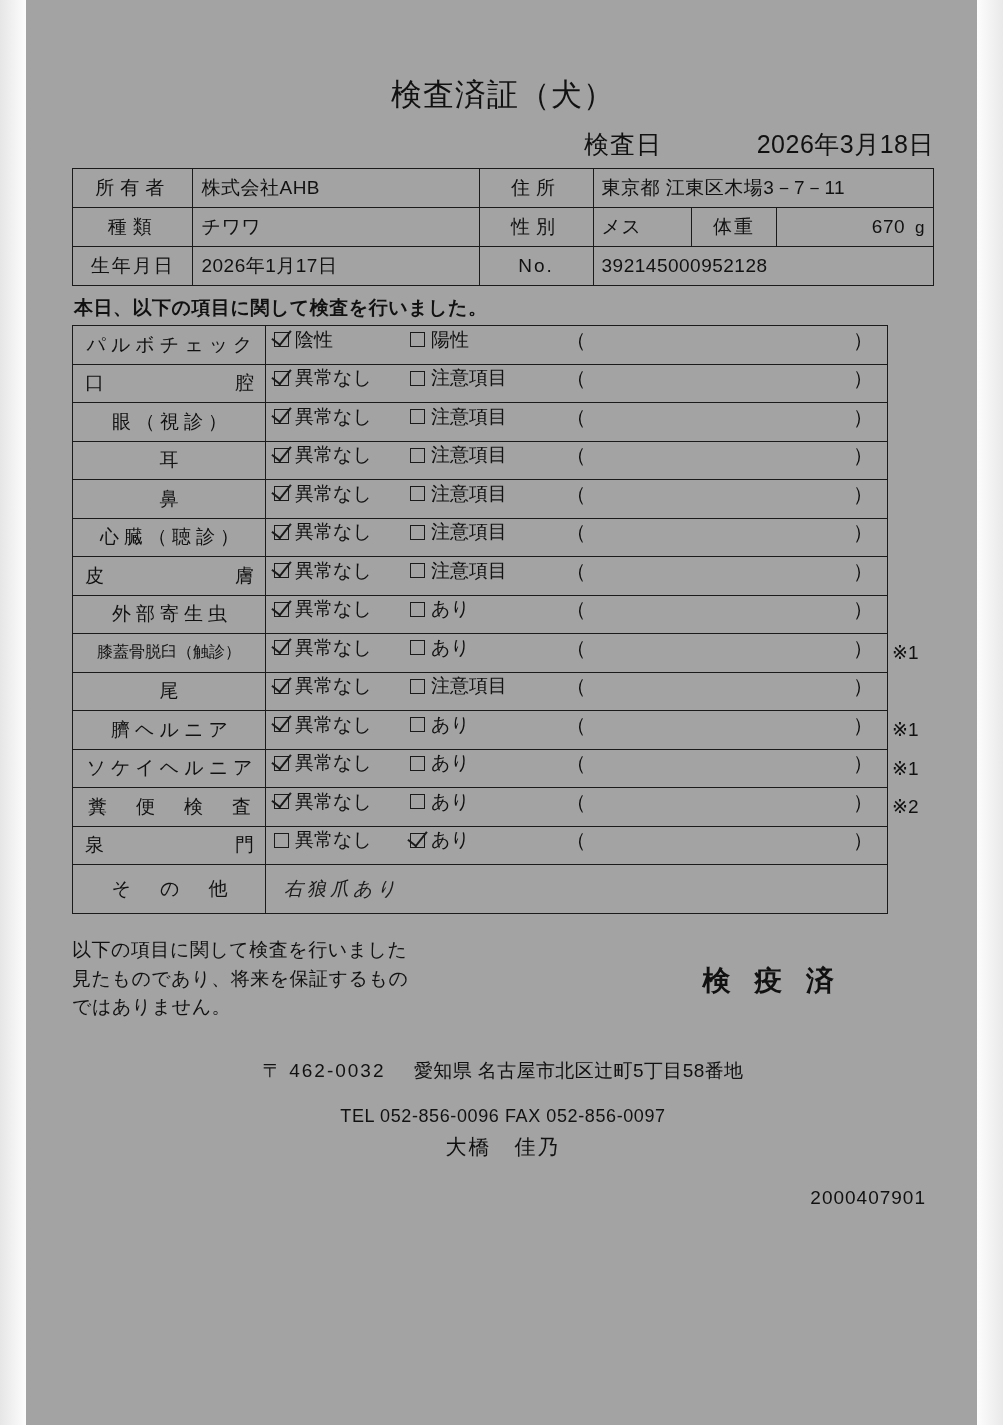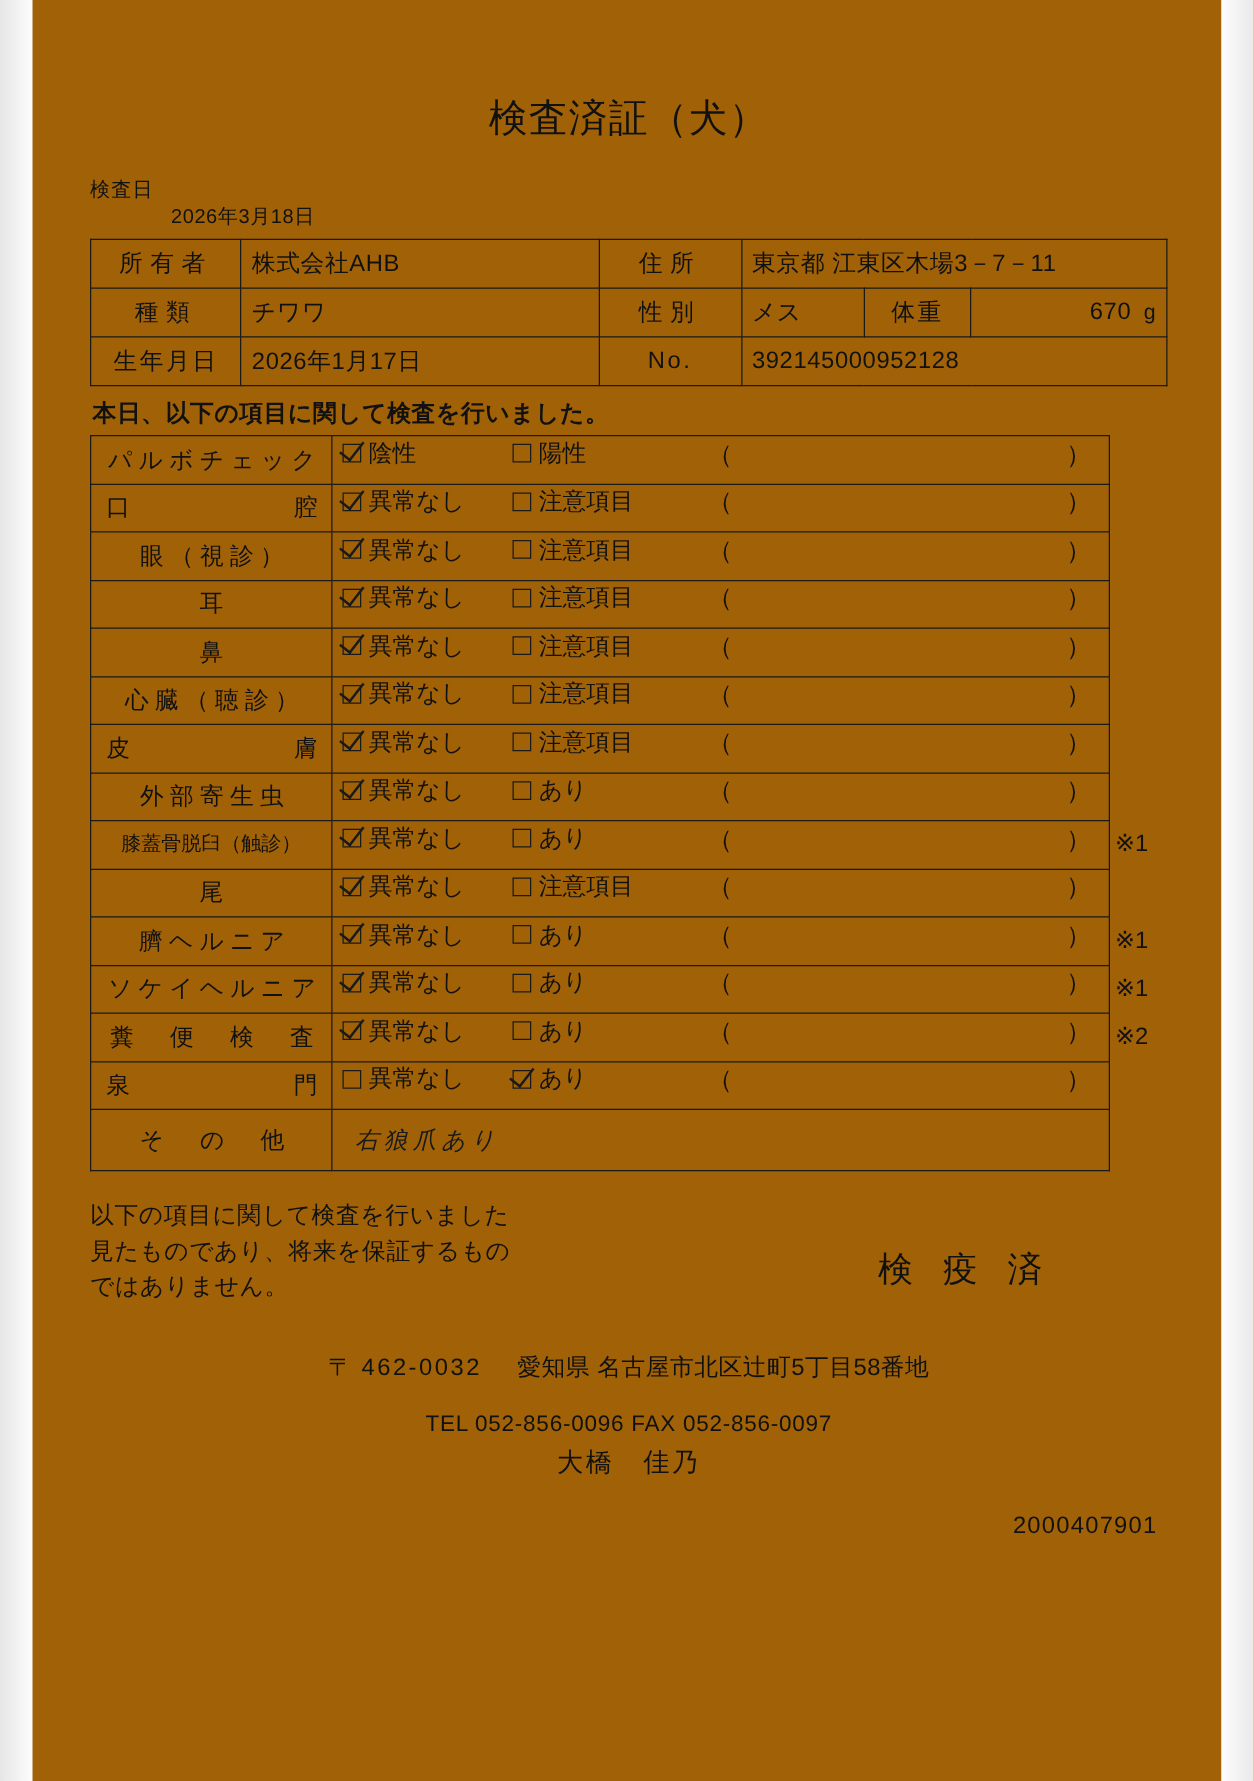--- a/index.html
+++ b/index.html
@@ -11,21 +11,21 @@
     width: 1003px;
     height: 1425px;
     font-family: "Liberation Sans", "DejaVu Sans", sans-serif;
     color: #111;
     position: relative;
     overflow: hidden;
   }
   .page {
     position: absolute;
     inset: 0;
-    background: #a16207;
+    background: #a3a3a3;
   }
   
   .page::before {
     content: "";
     position: absolute;
     left: 0; top: 0; bottom: 0;
     width: 26px;
     background: linear-gradient(to right, #e6e6e6, #fdfdfd);
     pointer-events: none;
   }
@@ -49,23 +49,22 @@
     font-size: 31px;
     letter-spacing: 1px;
     margin-top: 74px;
     font-weight: 500;
   }
 
   .date-row {
     display: flex;
     justify-content: flex-end;
     align-items: baseline;
-    margin-top: 26px;
-    font-size: 16px;
-    flex-direction: column;
+    margin-top: 12px;
+    font-size: 25px;
   }
   .date-row .lbl {
     margin-right: 92px;
     letter-spacing: 1px;
   }
   .date-row .val {
     min-width: 180px;
     text-align: right;
     letter-spacing: 0.5px;
   }
@@ -218,24 +217,24 @@
   }
   .disclaimer {
     font-size: 19px;
     line-height: 1.5;
     letter-spacing: 0.5px;
     width: 420px;
   }
   .stamp {
     position: absolute;
     right: 92px;
-    top: 38px;
+    top: 26px;
     font-size: 28px;
     letter-spacing: 8px;
-    font-weight: 400;
+    font-weight: 700;
   }
 
   .addr {
     text-align: center;
     font-size: 19px;
     margin-top: 2px;
     letter-spacing: 0.4px;
   }
   .addr .zip { letter-spacing: 2px; }
   .tel {

